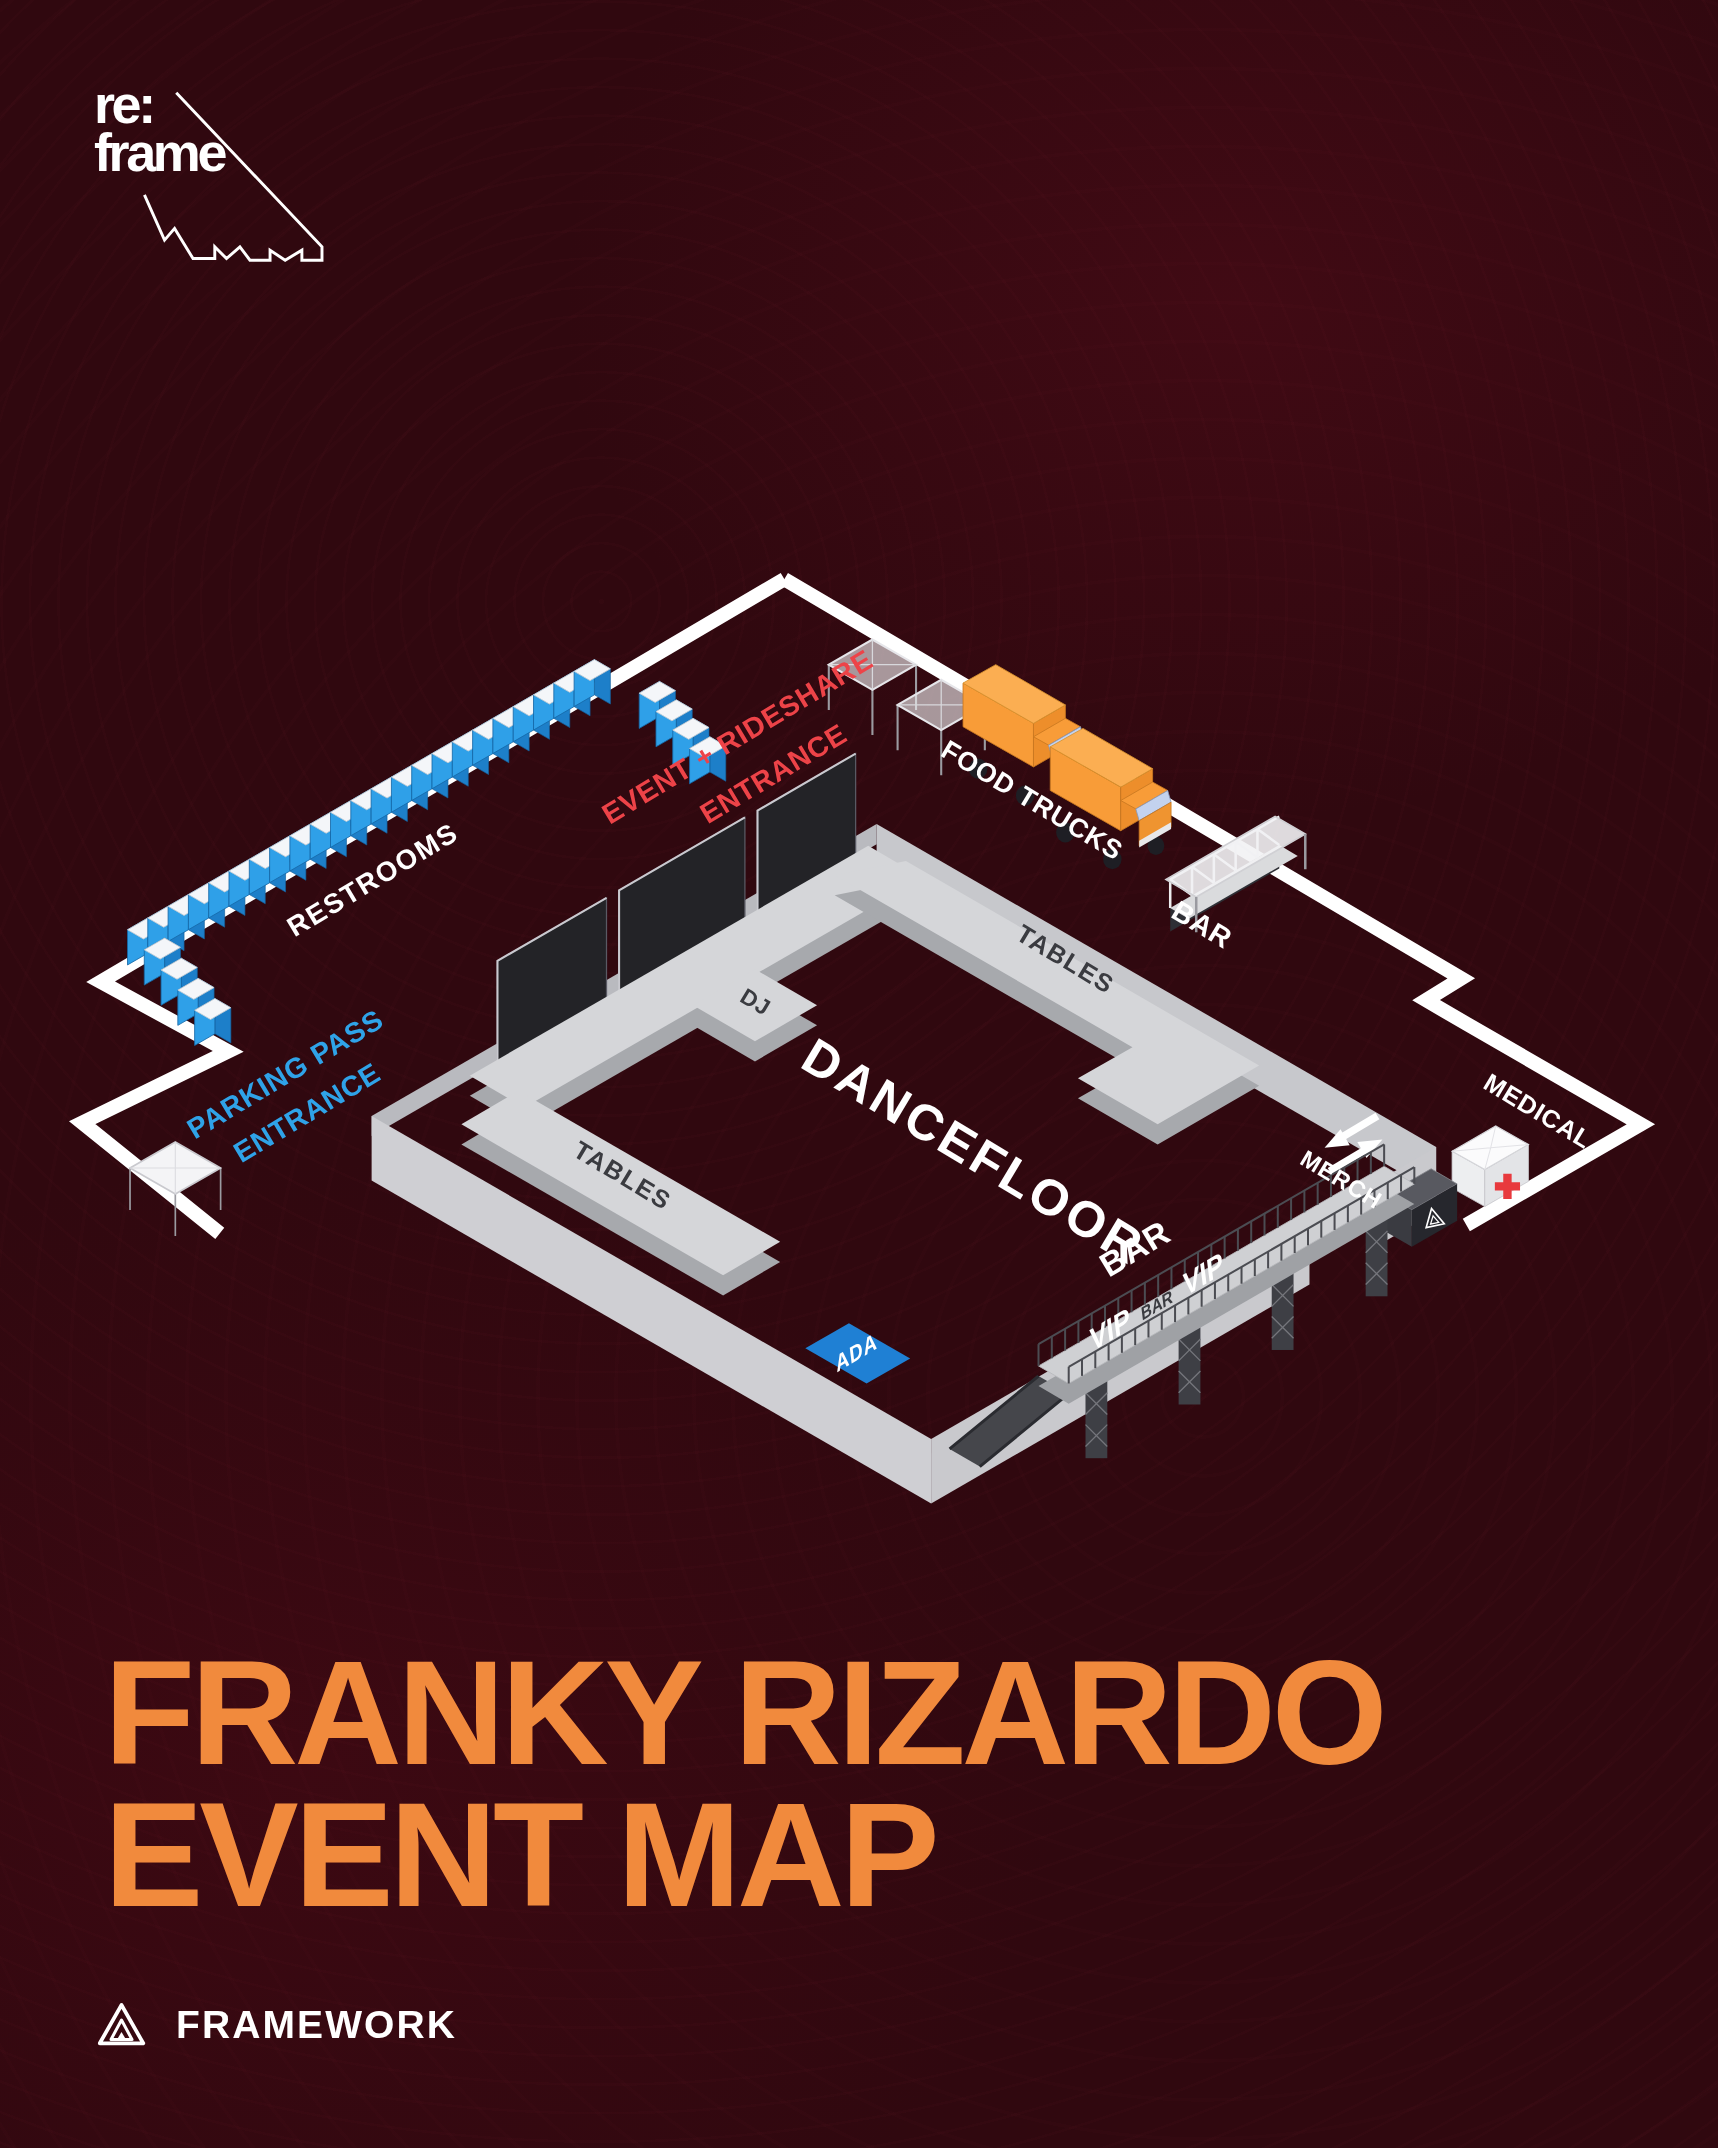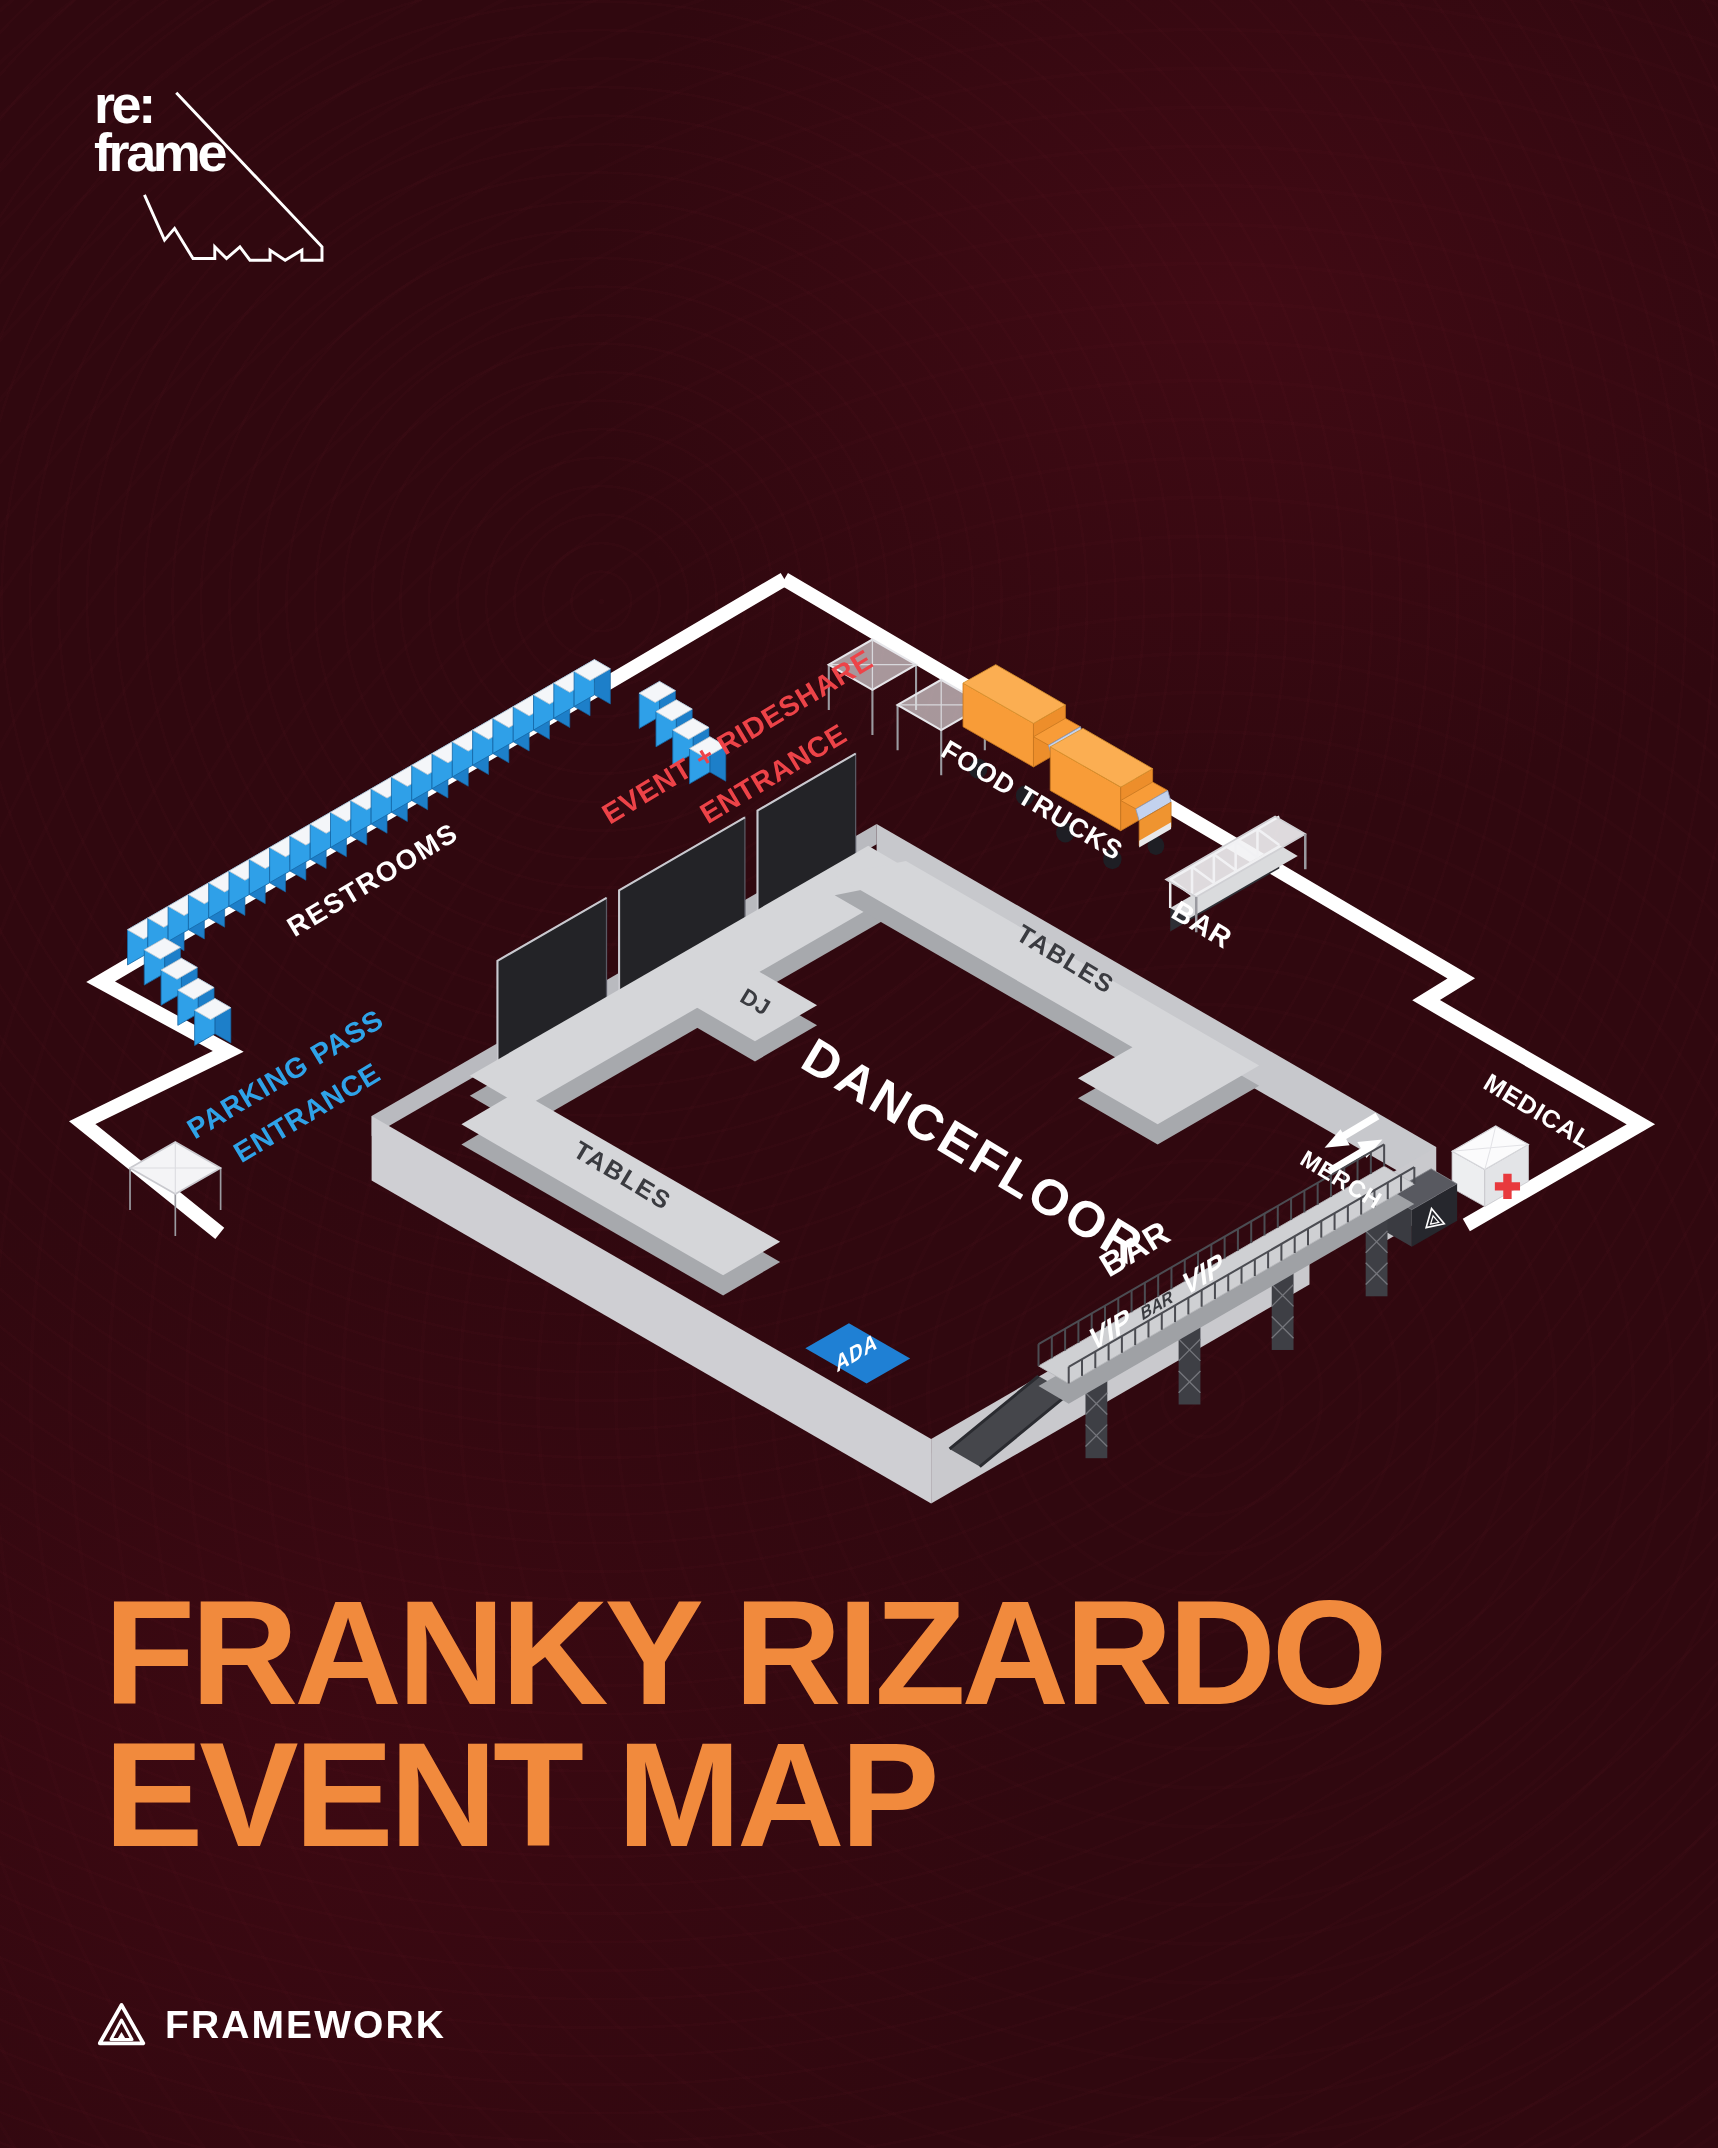--- a/index.html
+++ b/index.html
@@ -20,24 +20,24 @@
     font-weight:bold;font-size:54px;line-height:0.88;letter-spacing:-3.4px;}
   .reframe-text span{display:block;}
   
   #map-svg{position:absolute;left:0;top:0;width:1718px;height:2148px;}
   #map-svg text{font-family:"Liberation Sans",sans-serif;font-weight:bold;}
   .lbl-w{fill:#FFFFFF;}
   .lbl-d{fill:#3A3B40;}
   .lbl-red{fill:#ED4348;}
   .lbl-blue{fill:#2FA3E8;}
   
-  .title{position:absolute;left:104px;top:1582px;color:#F18A3D;font-weight:bold;
+  .title{position:absolute;left:104px;top:1642px;color:#F18A3D;font-weight:bold;
     font-size:149px;line-height:0.95;letter-spacing:-4.2px;white-space:nowrap;}
   
-  .footer{position:absolute;left:97px;top:2002px;display:flex;align-items:center;gap:19px;color:#fff;}
+  .footer{position:absolute;left:97px;top:2002px;display:flex;align-items:center;gap:30px;color:#fff;}
   .footer .wordmark{font-size:39px;font-weight:bold;letter-spacing:2.1px;}
 </style>
 </head>
 <body>
 
 <div class="poster">
 
   <svg id="map-svg" viewBox="0 0 2048 2560">
     <defs>
       <g id="toilet">

